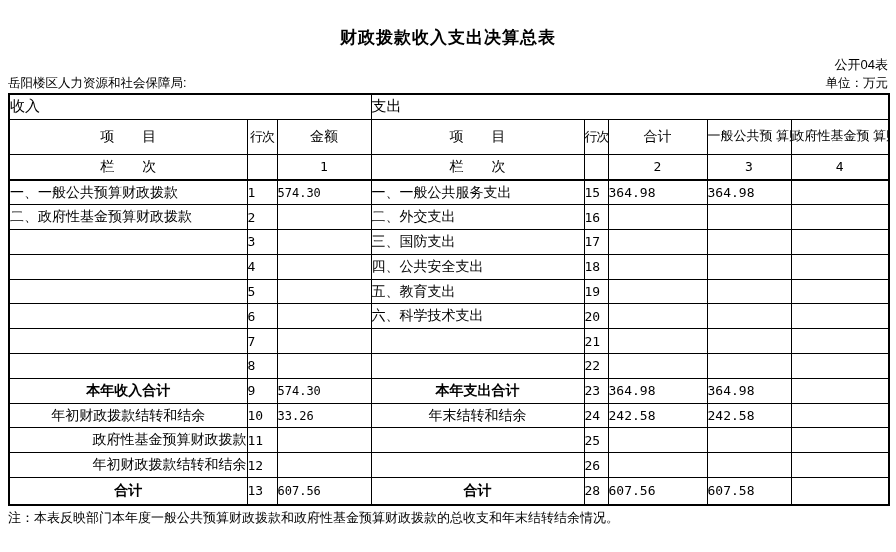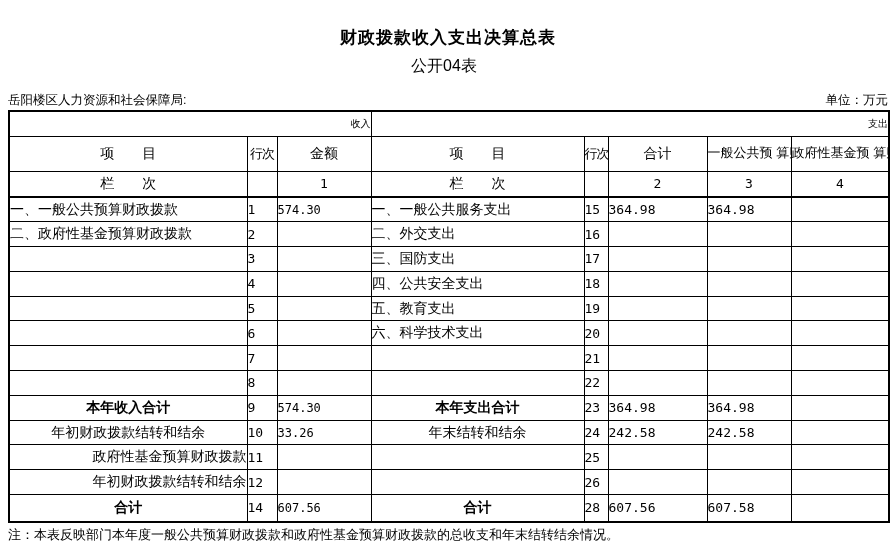--- a/index.html
+++ b/index.html
@@ -4,36 +4,36 @@
 <style>
   html,body { margin:0; padding:0; background:#fff; }
   .page {
     width:896px; height:552px; background:#ffffff; color:#000000;
     font-family:"Liberation Sans", sans-serif; position:relative; overflow:hidden;
   }
   .title {
     text-align:center; font-weight:bold; font-size:17px;
     padding-top:26px; letter-spacing:1px;
   }
-  .code-line { text-align:center; font-size:16px; margin:7px 8px 0 0; }
+  .code-line { text-align:right; font-size:13px; margin:7px 8px 0 0; }
   .meta-line {
     display:flex; justify-content:space-between; align-items:flex-end;
-    font-size:12.5px; margin:15px 8px 1px 8px;
+    font-size:12.5px; margin:1px 8px 1px 8px;
   }
   table.fin {
     width:880px; margin:1px 8px 0 8px;
     border-collapse:collapse; table-layout:fixed;
     border:2px solid #000; font-size:14px;
   }
   table.fin td {
     border:1px solid #000; padding:0; overflow:hidden;
     white-space:nowrap; vertical-align:middle;
   }
   tr.sec-row { height:25px; }
-  tr.sec-row td { text-align:right; font-size:10px; }
+  tr.sec-row td { text-align:left; font-size:15px; }
   tr.colhdr-row { height:35px; }
   tr.colhdr-row td { text-align:center; }
   td.hdr-small { font-size:13px; letter-spacing:-1px;margin-left:36px; }
   td.hdr-wrap { white-space:pre-line; font-size:13px; line-height:1.25; }
   tr.lane-row { height:26px; }
   tr.lane-row td { text-align:center; border-bottom:2px solid #000; }
   td.lane-num { font-family:"DejaVu Sans Mono", monospace; font-size:13px; }
   tbody.data tr { height:24.8px; }
   tbody.data tr:last-child { height:27px; }
   td.c-item   { text-align:left;  padding-left:3px; }
@@ -217,21 +217,21 @@
           <td class="no-cell">12</td>
           <td class="amt-cell"></td>
           <td class="c-item"></td>
           <td class="no-cell">26</td>
           <td class="num-cell"></td>
           <td class="num-cell"></td>
           <td class="num-cell"></td>
         </tr>
         <tr>
           <td class="c-sum">合计</td>
-          <td class="no-cell">14</td>
+          <td class="no-cell">13</td>
           <td class="amt-cell">607.56</td>
           <td class="c-sum">合计</td>
           <td class="no-cell">28</td>
           <td class="num-cell">607.56</td>
           <td class="num-cell">607.58</td>
           <td class="num-cell"></td>
         </tr>
       </tbody>
   </table>
 

